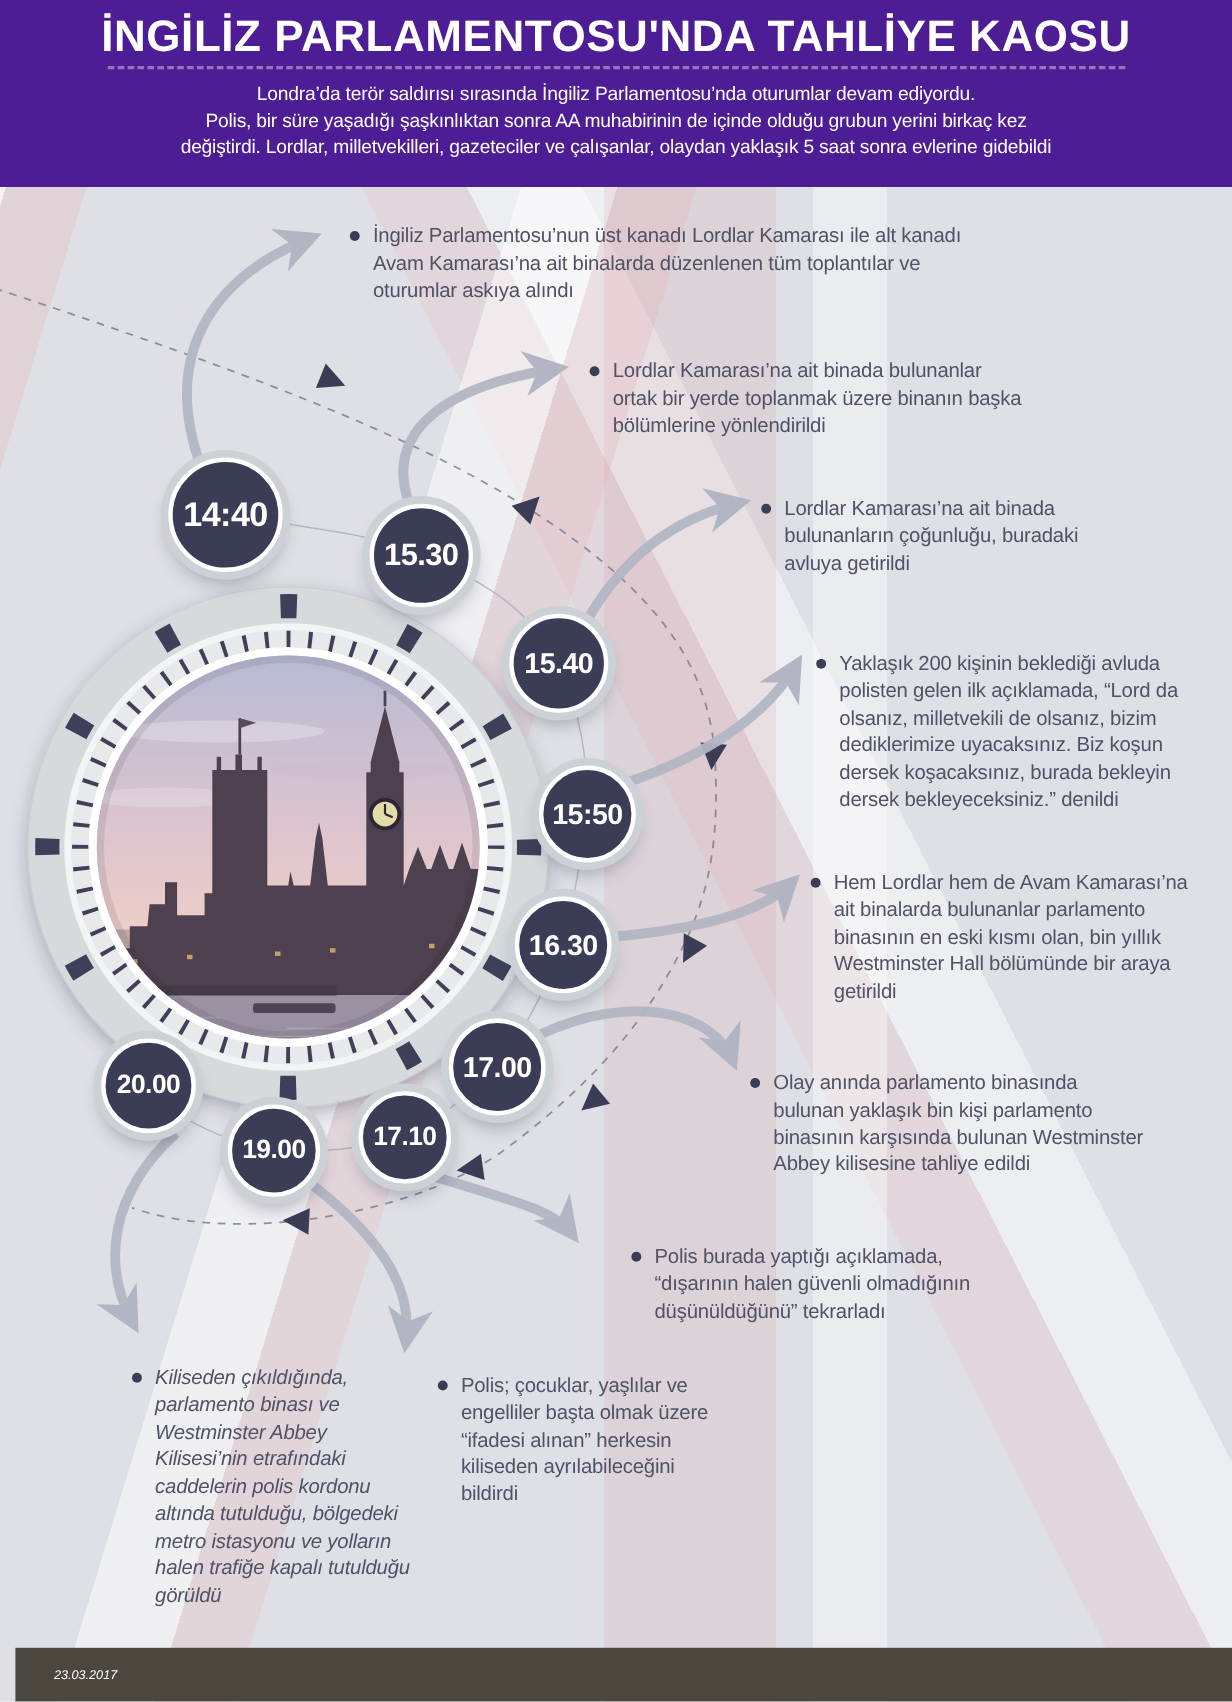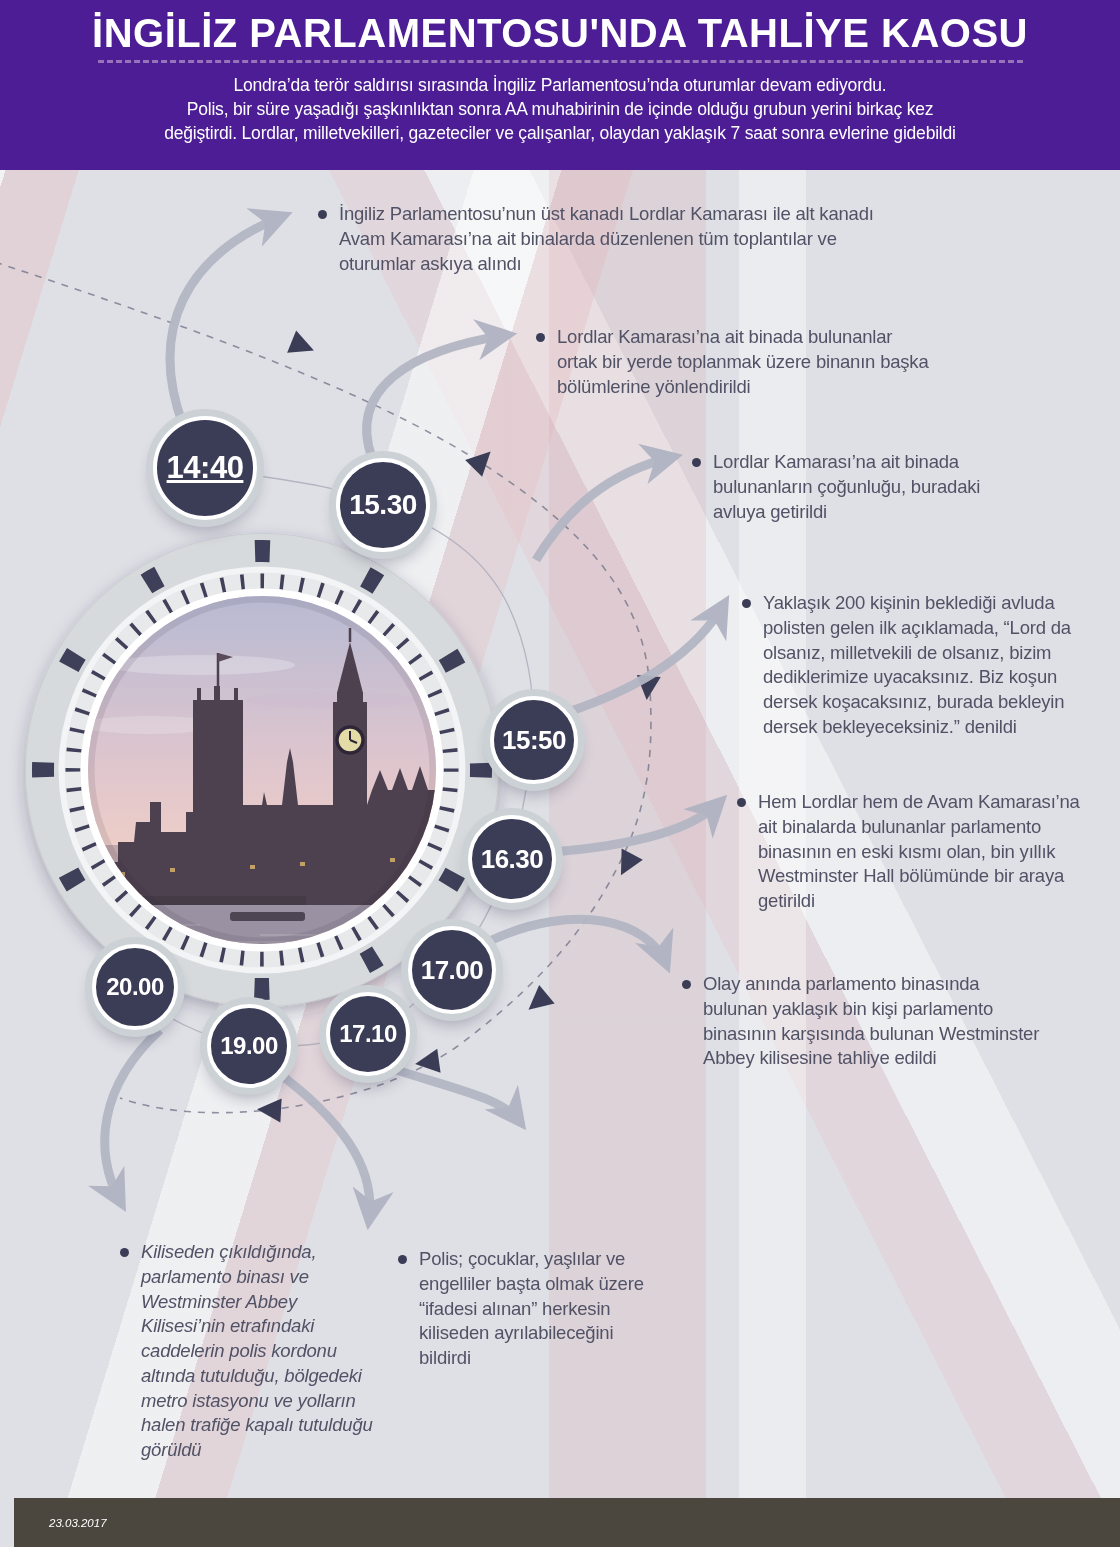--- a/index.html
+++ b/index.html
@@ -20,21 +20,21 @@
       linear-gradient(90deg,transparent 0 49%,rgba(201,123,134,.13) 49% 63%,transparent 63% 66%,rgba(255,255,255,.38) 66% 72%,transparent 72%),
       linear-gradient(107deg,rgba(255,255,255,.6) 0 55px,rgba(228,183,188,.34) 55px 125px,transparent 125px 33%,rgba(255,255,255,.5) 33% 38.5%,rgba(231,186,192,.3) 38.5% 43%,transparent 43%),
       linear-gradient(63deg,transparent 0 54%,rgba(231,186,192,.26) 54% 59%,rgba(255,255,255,.45) 59% 64.5%,transparent 64.5%);
   }
   svg.layer{position:absolute;left:0;top:0;z-index:2;pointer-events:none;}
 
   
   .node{position:absolute;border-radius:50%;background:#3b3c55;border:4px solid #fff;
         box-shadow:0 0 0 7px #ccd1d6,0 10px 16px rgba(40,40,70,.33);
         display:flex;align-items:center;justify-content:center;color:#fff;font-weight:bold;z-index:3;letter-spacing:-.5px;}
-  .n1440{left:153px;top:416px;width:96px;height:96px;font-size:31px;text-decoration:underline;}
+  .n1440{left:153px;top:416px;width:96px;height:96px;font-size:31px;}
   .n1530{left:336px;top:458px;width:86px;height:86px;font-size:28px;}
   .n1540{left:463px;top:558px;width:82px;height:82px;font-size:26px;}
   .n1550{left:490px;top:696px;width:80px;height:80px;font-size:26px;}
   .n1630{left:468px;top:815px;width:80px;height:80px;font-size:26px;}
   .n1700{left:408px;top:926px;width:80px;height:80px;font-size:26px;}
   .n1710{left:326px;top:992px;width:76px;height:76px;font-size:24px;}
   .n1900{left:207px;top:1004px;width:76px;height:76px;font-size:24px;}
   .n2000{left:92px;top:944px;width:78px;height:78px;font-size:24px;}
 
   
@@ -162,20 +162,23 @@
         </g>
       </g>
     </svg>
 
     <div class="node n1440">
         <span>14:40</span>
       </div>
     <div class="node n1530">
         <span>15.30</span>
       </div>
+    <div class="node n1540">
+        <span>15.40</span>
+      </div>
     <div class="node n1550">
         <span>15:50</span>
       </div>
     <div class="node n1630">
         <span>16.30</span>
       </div>
     <div class="node n1700">
         <span>17.00</span>
       </div>
     <div class="node n1710">
@@ -204,38 +207,42 @@
         <span class="dot"></span>
         <p>Yaklaşık 200 kişinin beklediği avluda polisten gelen ilk açıklamada, “Lord da olsanız, milletvekili de olsanız, bizim dediklerimize uyacaksınız. Biz koşun dersek koşacaksınız, burada bekleyin dersek bekleyeceksiniz.” denildi</p>
       </div>
     <div class="note nt5">
         <span class="dot"></span>
         <p>Hem Lordlar hem de Avam Kamarası’na ait binalarda bulunanlar parlamento binasının en eski kısmı olan, bin yıllık Westminster Hall bölümünde bir araya getirildi</p>
       </div>
     <div class="note nt6">
         <span class="dot"></span>
         <p>Olay anında parlamento binasında bulunan yaklaşık bin kişi parlamento binasının karşısında bulunan Westminster Abbey kilisesine tahliye edildi</p>
+      </div>
+    <div class="note nt7">
+        <span class="dot"></span>
+        <p>Polis burada yaptığı açıklamada, “dışarının halen güvenli olmadığının düşünüldüğünü” tekrarladı</p>
       </div>
     <div class="note nt8">
         <span class="dot"></span>
         <p>Polis; çocuklar, yaşlılar ve engelliler başta olmak üzere “ifadesi alınan” herkesin kiliseden ayrılabileceğini bildirdi</p>
       </div>
     <div class="note nt9">
         <span class="dot"></span>
         <p>Kiliseden çıkıldığında, parlamento binası ve Westminster Abbey Kilisesi’nin etrafındaki caddelerin polis kordonu altında tutulduğu, bölgedeki metro istasyonu ve yolların halen trafiğe kapalı tutulduğu görüldü</p>
       </div>
   </div>
 
   <div class="hdr">
     <h1>İNGİLİZ PARLAMENTOSU'NDA TAHLİYE KAOSU</h1>
     <div class="dash"></div>
     <p class="sub">
       <span>Londra’da terör saldırısı sırasında İngiliz Parlamentosu’nda oturumlar devam ediyordu.</span>
       <span>Polis, bir süre yaşadığı şaşkınlıktan sonra AA muhabirinin de içinde olduğu grubun yerini birkaç kez</span>
-      <span>değiştirdi. Lordlar, milletvekilleri, gazeteciler ve çalışanlar, olaydan yaklaşık 7 saat sonra evlerine gidebildi</span>
+      <span>değiştirdi. Lordlar, milletvekilleri, gazeteciler ve çalışanlar, olaydan yaklaşık 5 saat sonra evlerine gidebildi</span>
     </p>
   </div>
 
   <div class="ftr">
     <span class="date">23.03.2017</span>
   </div>
 
 </div>
 
 </body></html>

